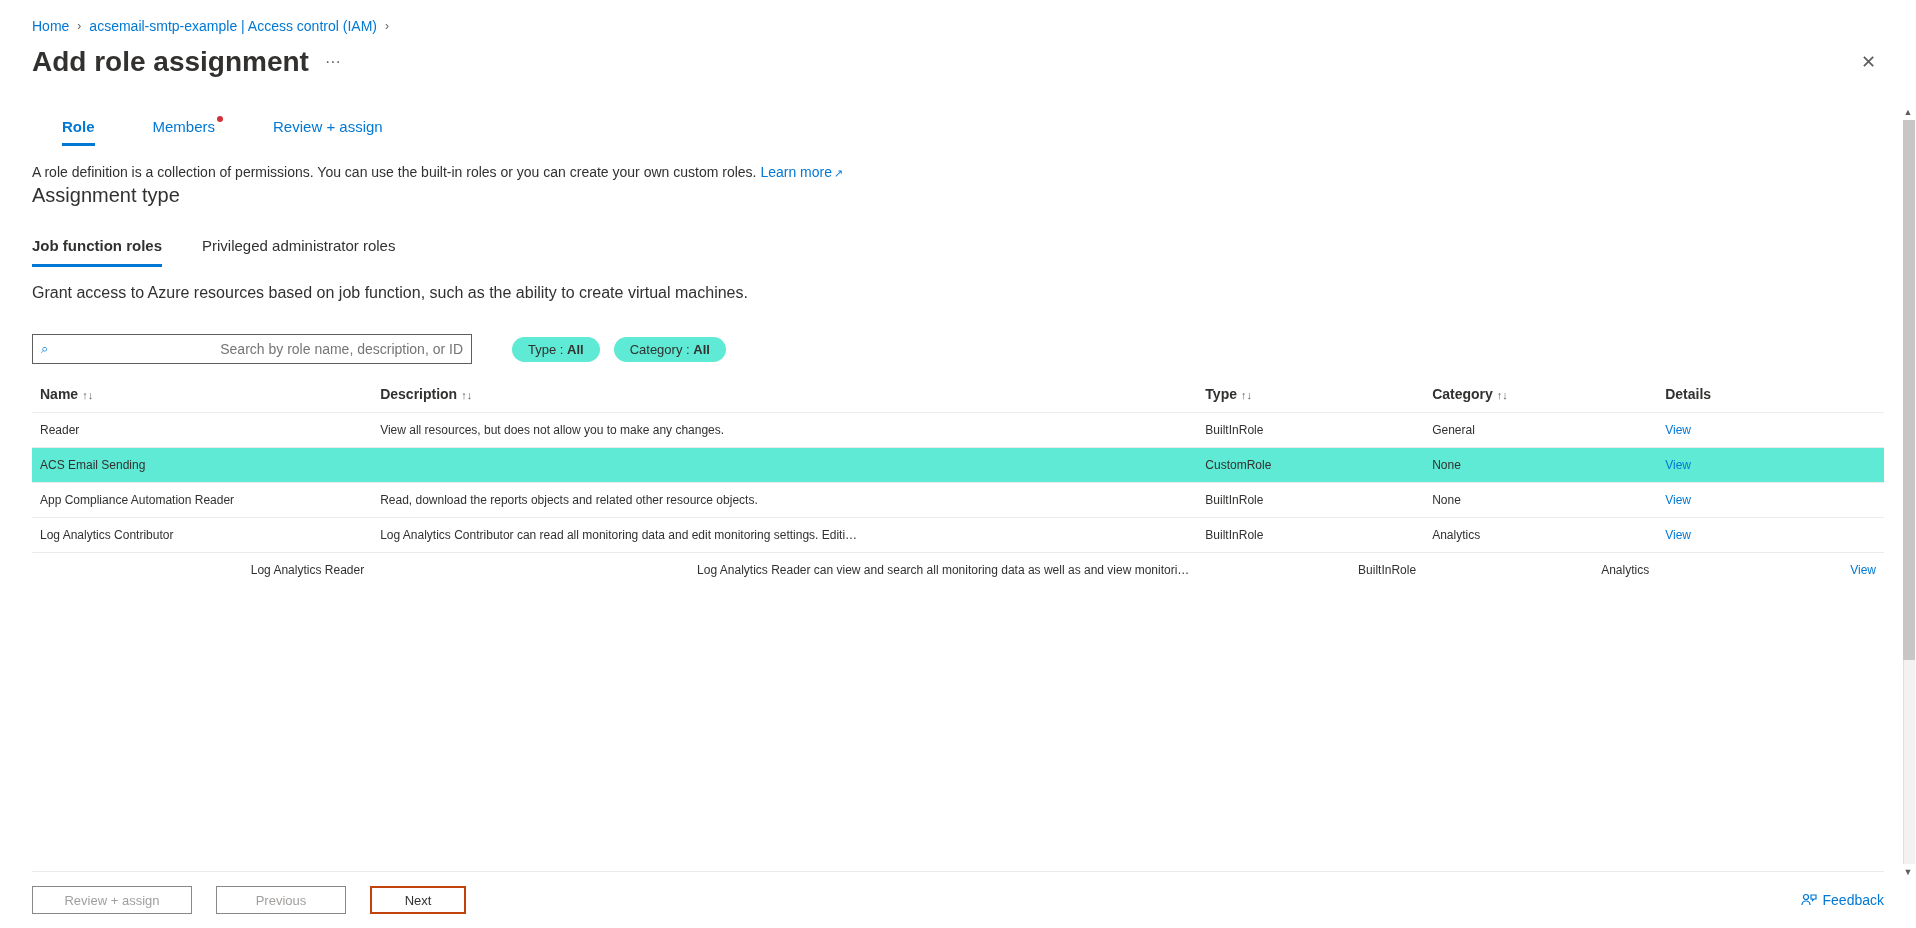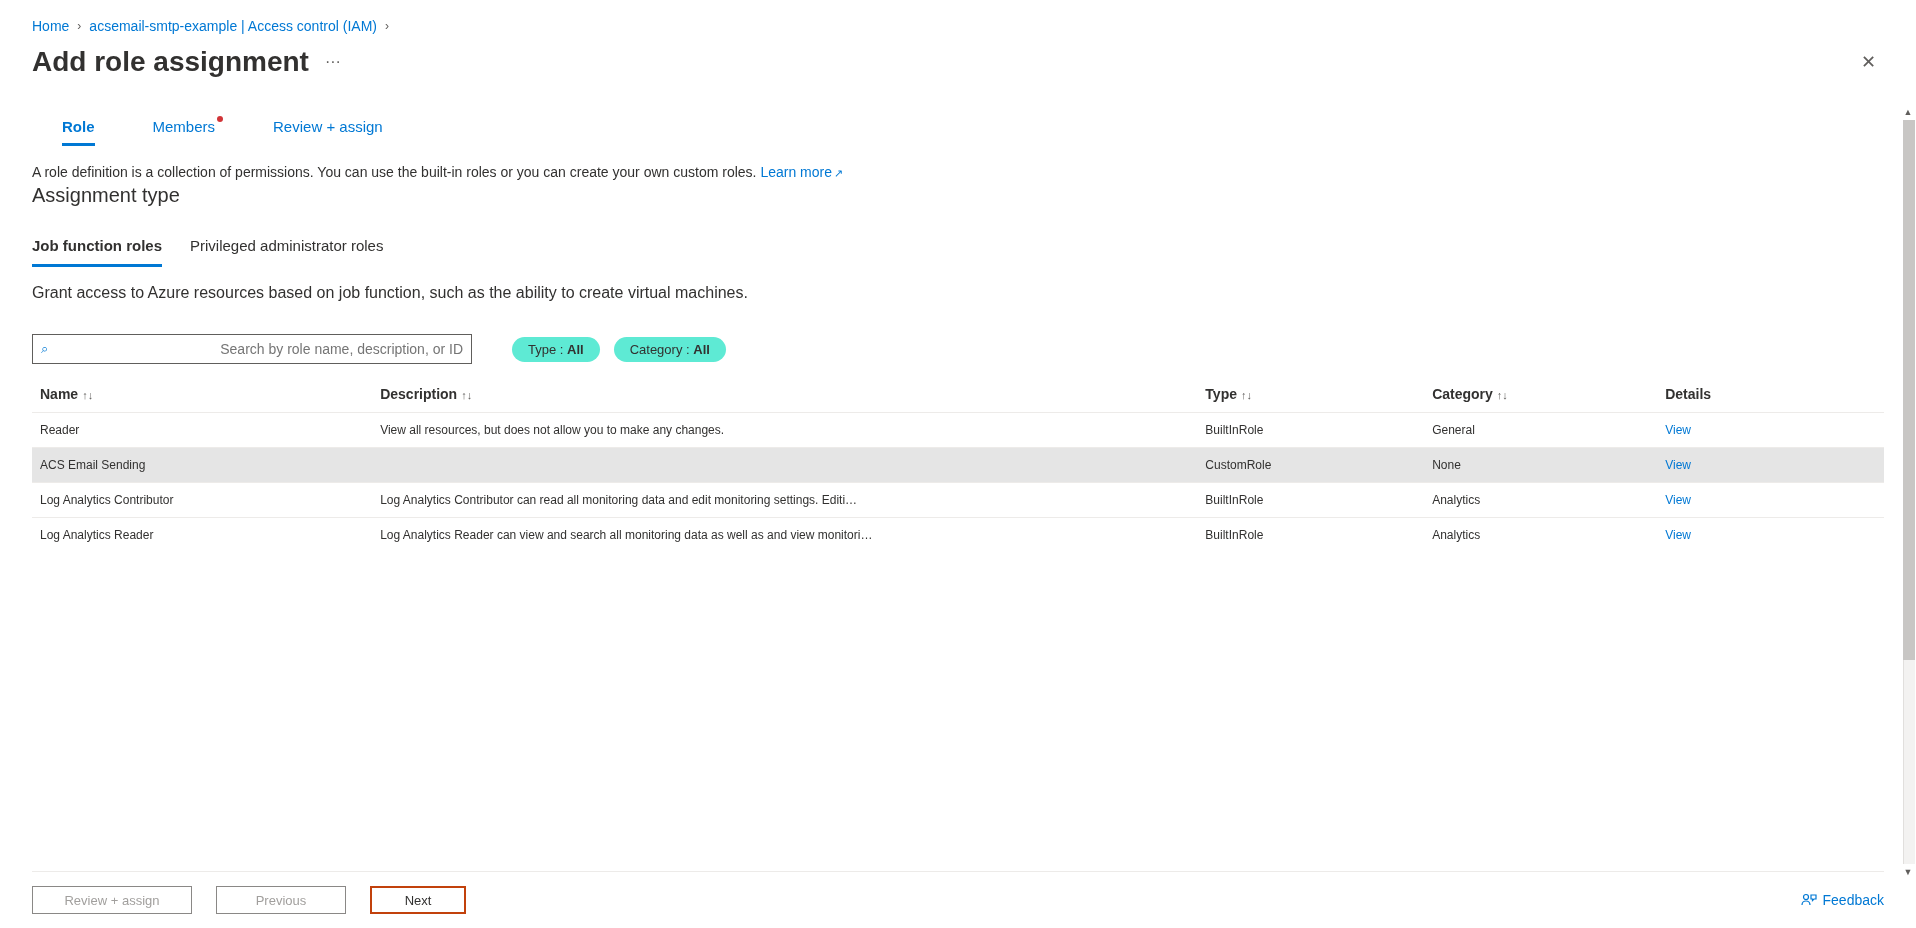--- a/index.html
+++ b/index.html
@@ -105,21 +105,21 @@
       margin-left: 2px;
     }
     .assignment-type {
       font-size: 20px;
       color: #323130;
       margin-bottom: 24px;
     }
     
     .sub-tabs {
       display: flex;
-      gap: 28px;
+      gap: 40px;
       font-size: 15px;
       border-bottom: 1px solid transparent;
       margin-bottom: 16px;
     }
     .sub-tab {
       cursor: pointer;
       padding: 6px 0 10px 0;
       color: #323130;
     }
     .sub-tab.active {
@@ -197,28 +197,29 @@
     .role-table td {
       font-size: 12px;
       padding: 10px 8px;
       border-bottom: 1px solid #edebe9;
       color: #323130;
       white-space: nowrap;
       overflow: hidden;
       text-overflow: ellipsis;
     }
     .role-table tr.selected td {
-      background: #e5e5e5;
+      background: #5eead4;
     }
     .role-table td.view-link {
       color: #0078d4;
       cursor: pointer;
     }
     .role-table tr.cutoff td {
       border-bottom: none;
+      text-align: right;
     }
     .fade-bottom {
       position: absolute;
       left: 0; right: 0; bottom: 0;
       height: 20px;
       background: linear-gradient(to bottom, rgba(255,255,255,0), #fff);
       pointer-events: none;
     }
     
     .footer-bar {
@@ -372,20 +373,27 @@
             <td class="view-link">View</td>
           </tr>
           <tr class="selected">
             <td>ACS Email Sending</td>
             <td></td>
             <td>CustomRole</td>
             <td>None</td>
             <td class="view-link">View</td>
           </tr>
           <tr>
+            <td>App Compliance Automation Reader</td>
+            <td>Read, download the reports objects and related other resource objects.</td>
+            <td>BuiltInRole</td>
+            <td>None</td>
+            <td class="view-link">View</td>
+          </tr>
+          <tr>
             <td>Log Analytics Contributor</td>
             <td>Log Analytics Contributor can read all monitoring data and edit monitoring settings. Editi…</td>
             <td>BuiltInRole</td>
             <td>Analytics</td>
             <td class="view-link">View</td>
           </tr>
           <tr class="cutoff">
             <td>Log Analytics Reader</td>
             <td>Log Analytics Reader can view and search all monitoring data as well as and view monitori…</td>
             <td>BuiltInRole</td>

